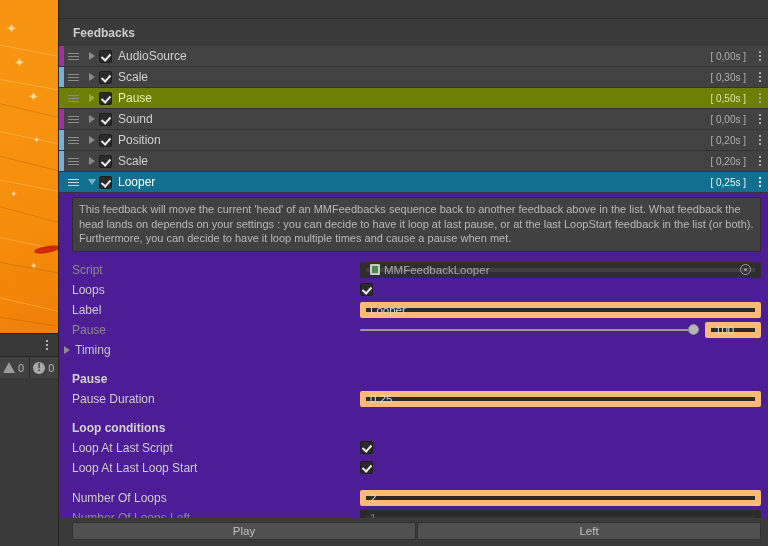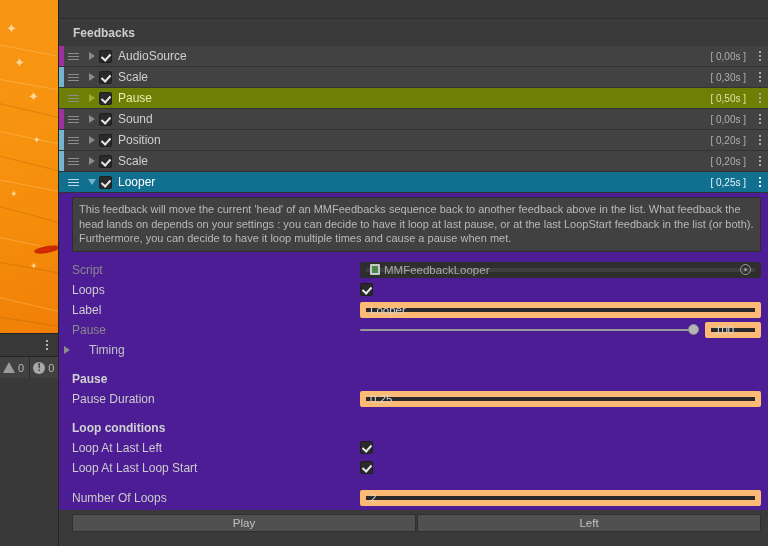--- a/index.html
+++ b/index.html
@@ -297,21 +297,21 @@
     color: #d2d2d2;
     font-size: 12px;
     height: 19px;
     display: flex;
     align-items: center;
   }
   .foldrow {
     display: flex;
     align-items: center;
     height: 20px;
-    gap: 19px;
+    gap: 5px;
   }
   .fold-tri {
     width: 0; height: 0;
     border-top: 4px solid transparent;
     border-bottom: 4px solid transparent;
     border-left: 6px solid #8e8e8e;
     margin-left: -8px;
   }
 
   .field {
@@ -399,21 +399,21 @@
   }
   .slider-val {
     width: 56px;
     flex: 0 0 56px;
   }
 
   
   .footer {
     display: flex;
     gap: 1px;
-    padding: 4px 7px 14px 13px;
+    padding: 4px 7px 6px 13px;
     background: #3a3a3a;
   }
   .btn {
     flex: 1;
     height: 18px;
     background: #505050;
     border: 1px solid #303030;
     border-radius: 2px;
     box-sizing: border-box;
     display: flex;
@@ -671,21 +671,21 @@
         <div class="lbl">Pause Duration</div>
         <div class="ctl">
           <div class="field">0.25</div>
         </div>
       </div>
 
       <div class="spacer"></div>
 
       <div class="hdr">Loop conditions</div>
       <div class="prow">
-        <div class="lbl">Loop At Last Left</div>
+        <div class="lbl">Loop At Last Script</div>
         <div class="ctl">
           <span class="cbox checked small"></span>
         </div>
       </div>
       <div class="prow">
         <div class="lbl">Loop At Last Loop Start</div>
         <div class="ctl">
           <span class="cbox checked small"></span>
         </div>
       </div>

